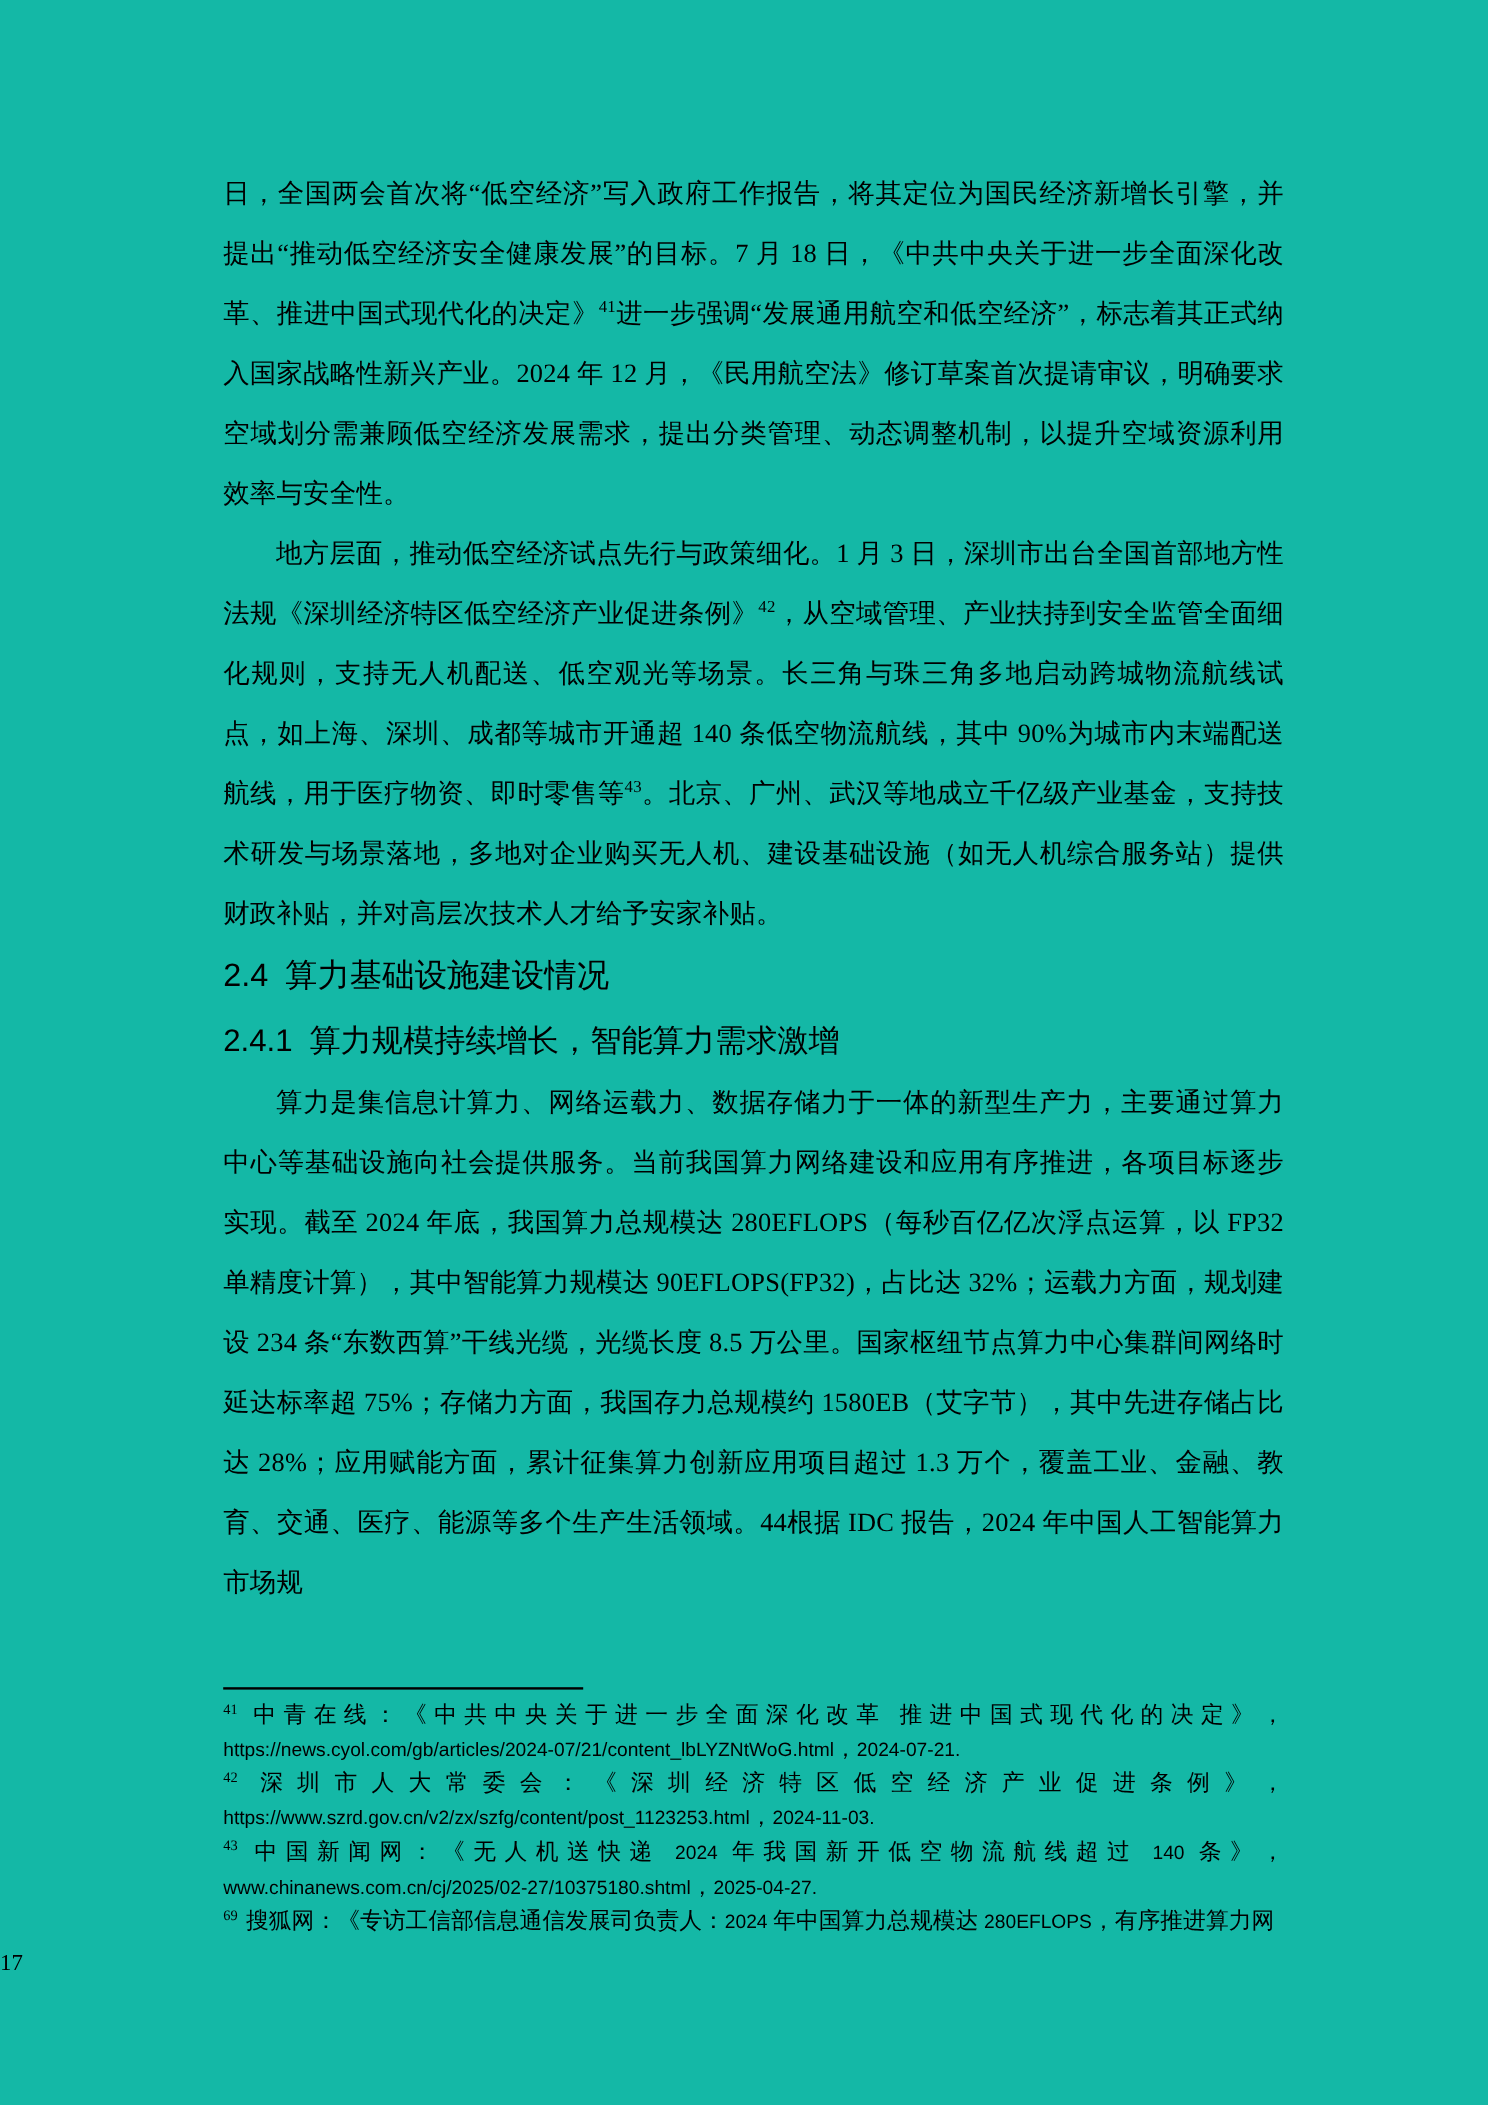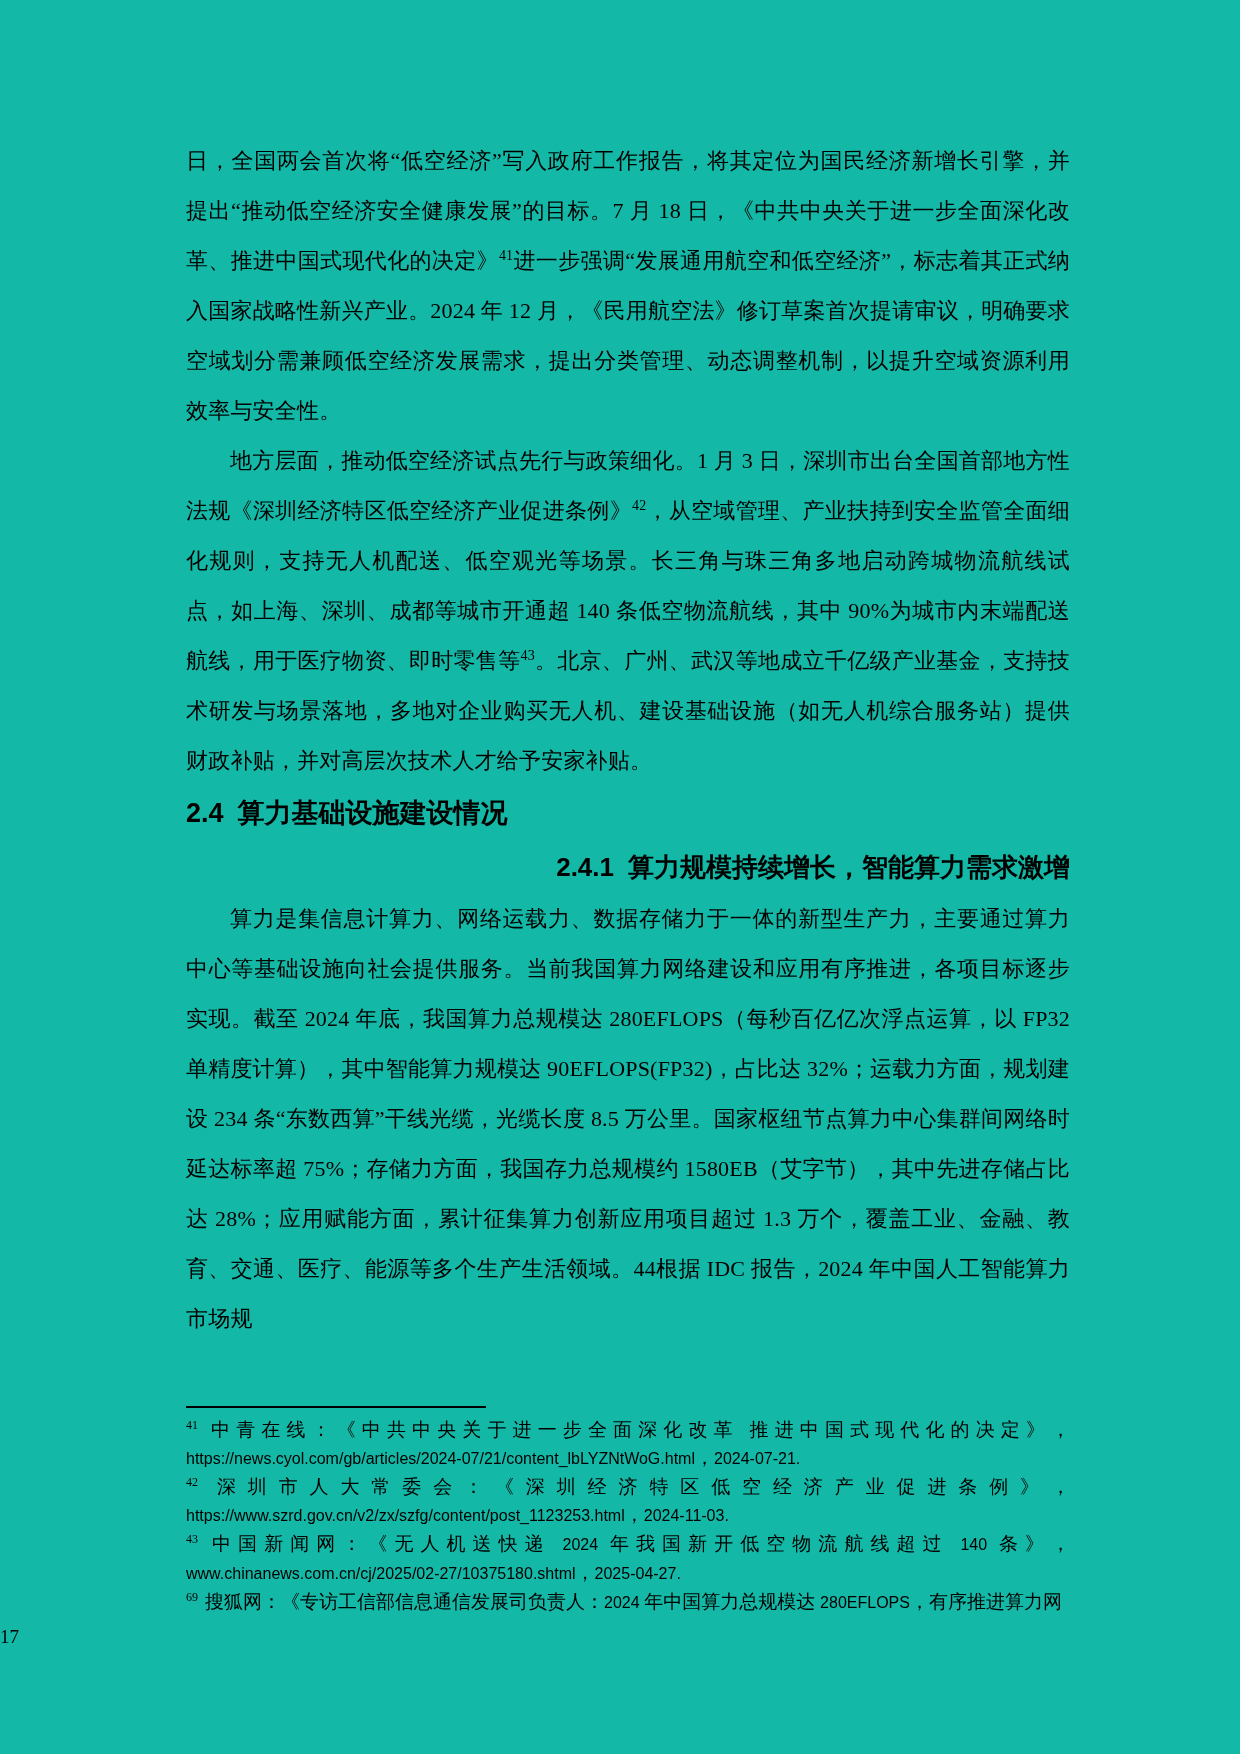--- a/index.html
+++ b/index.html
@@ -22,26 +22,26 @@
     letter-spacing:0.2px;
   }
   .para.ind{text-indent:2em;}
   .para sup{
     font-size:14px;
     line-height:0;
     vertical-align:super;
   }
   .heading{
     font-family:"Liberation Sans","DejaVu Sans",sans-serif;
-    font-weight:700;
+    font-weight:400;
     margin:0;
     color:#000;
   }
   .h24{font-size:27px;line-height:54px;height:54px;}
-  .h241{font-size:26px;line-height:54px;height:54px;text-align:right;}
+  .h241{font-size:26px;line-height:54px;height:54px;}
   .hnum{margin-right:14px;}
   .footnotes{
     position:absolute;
     left:186px;right:170px;top:1406px;
   }
   .fn-rule{
     width:300px;height:0;
     border-top:2px solid #000;
     margin-bottom:8px;
   }

